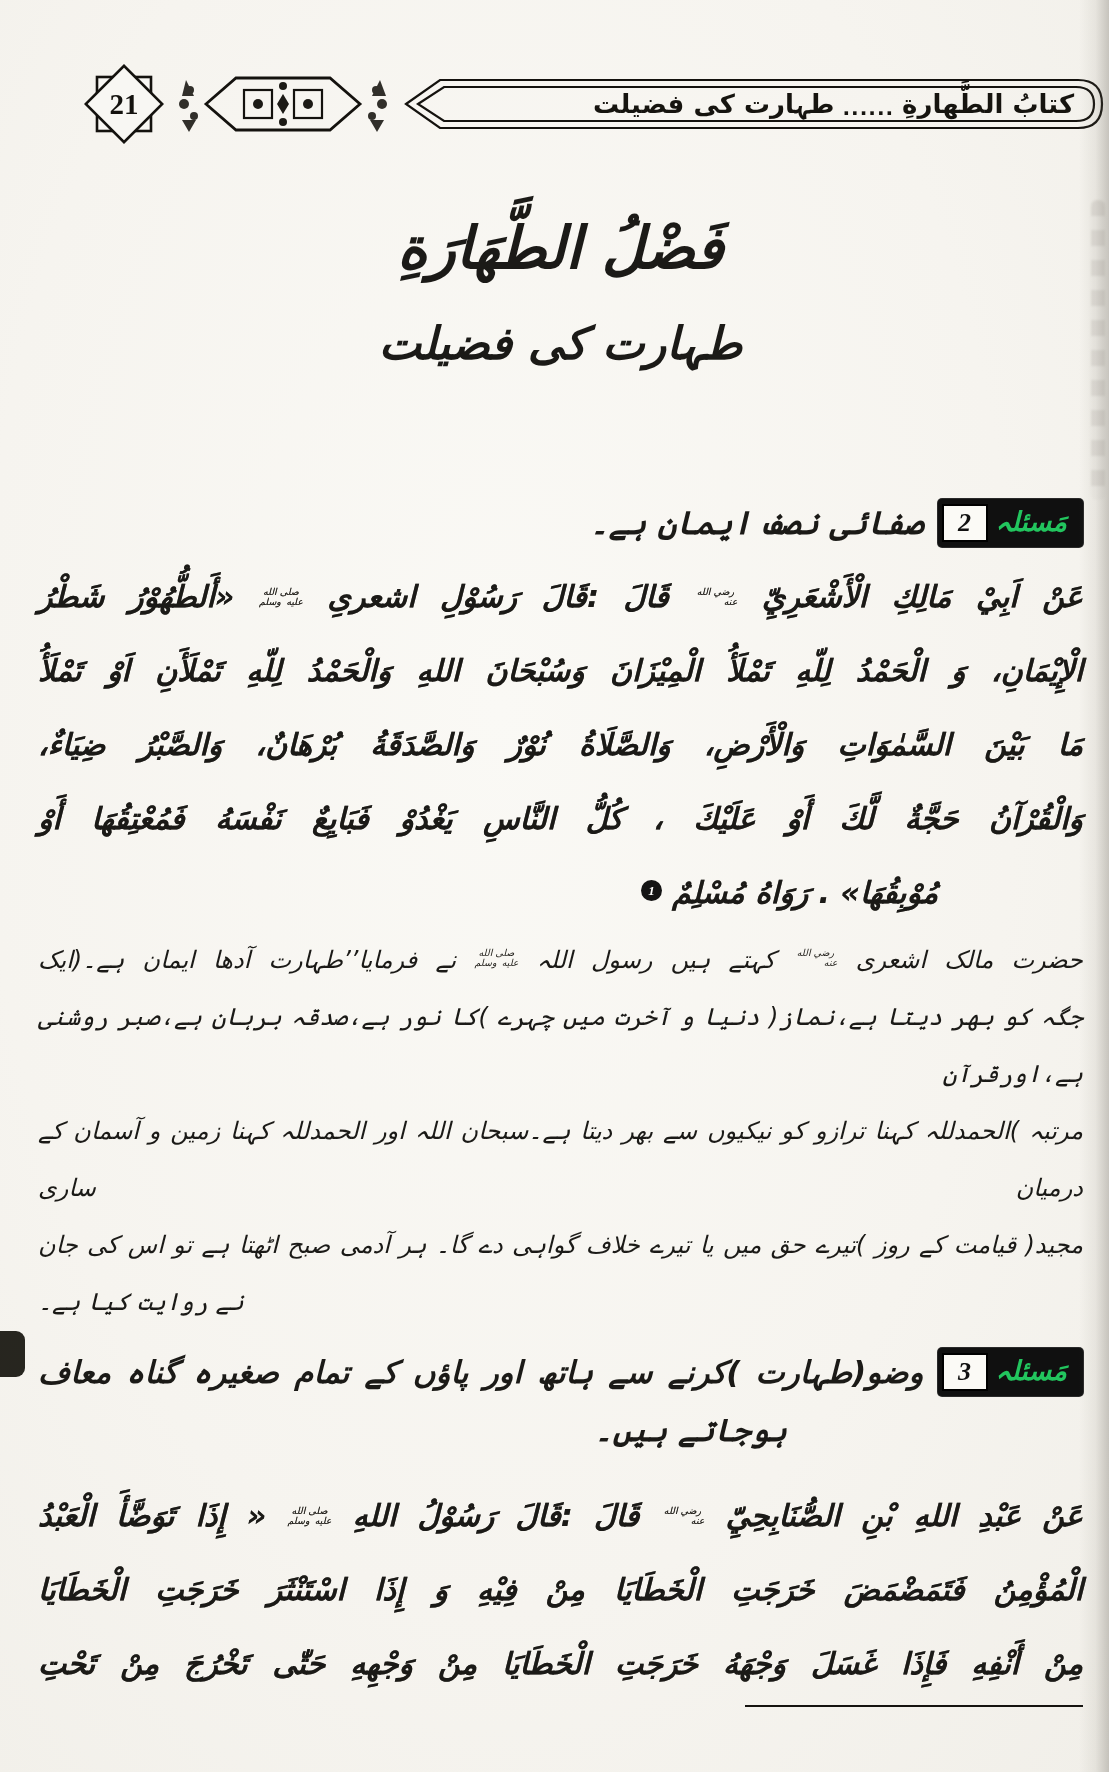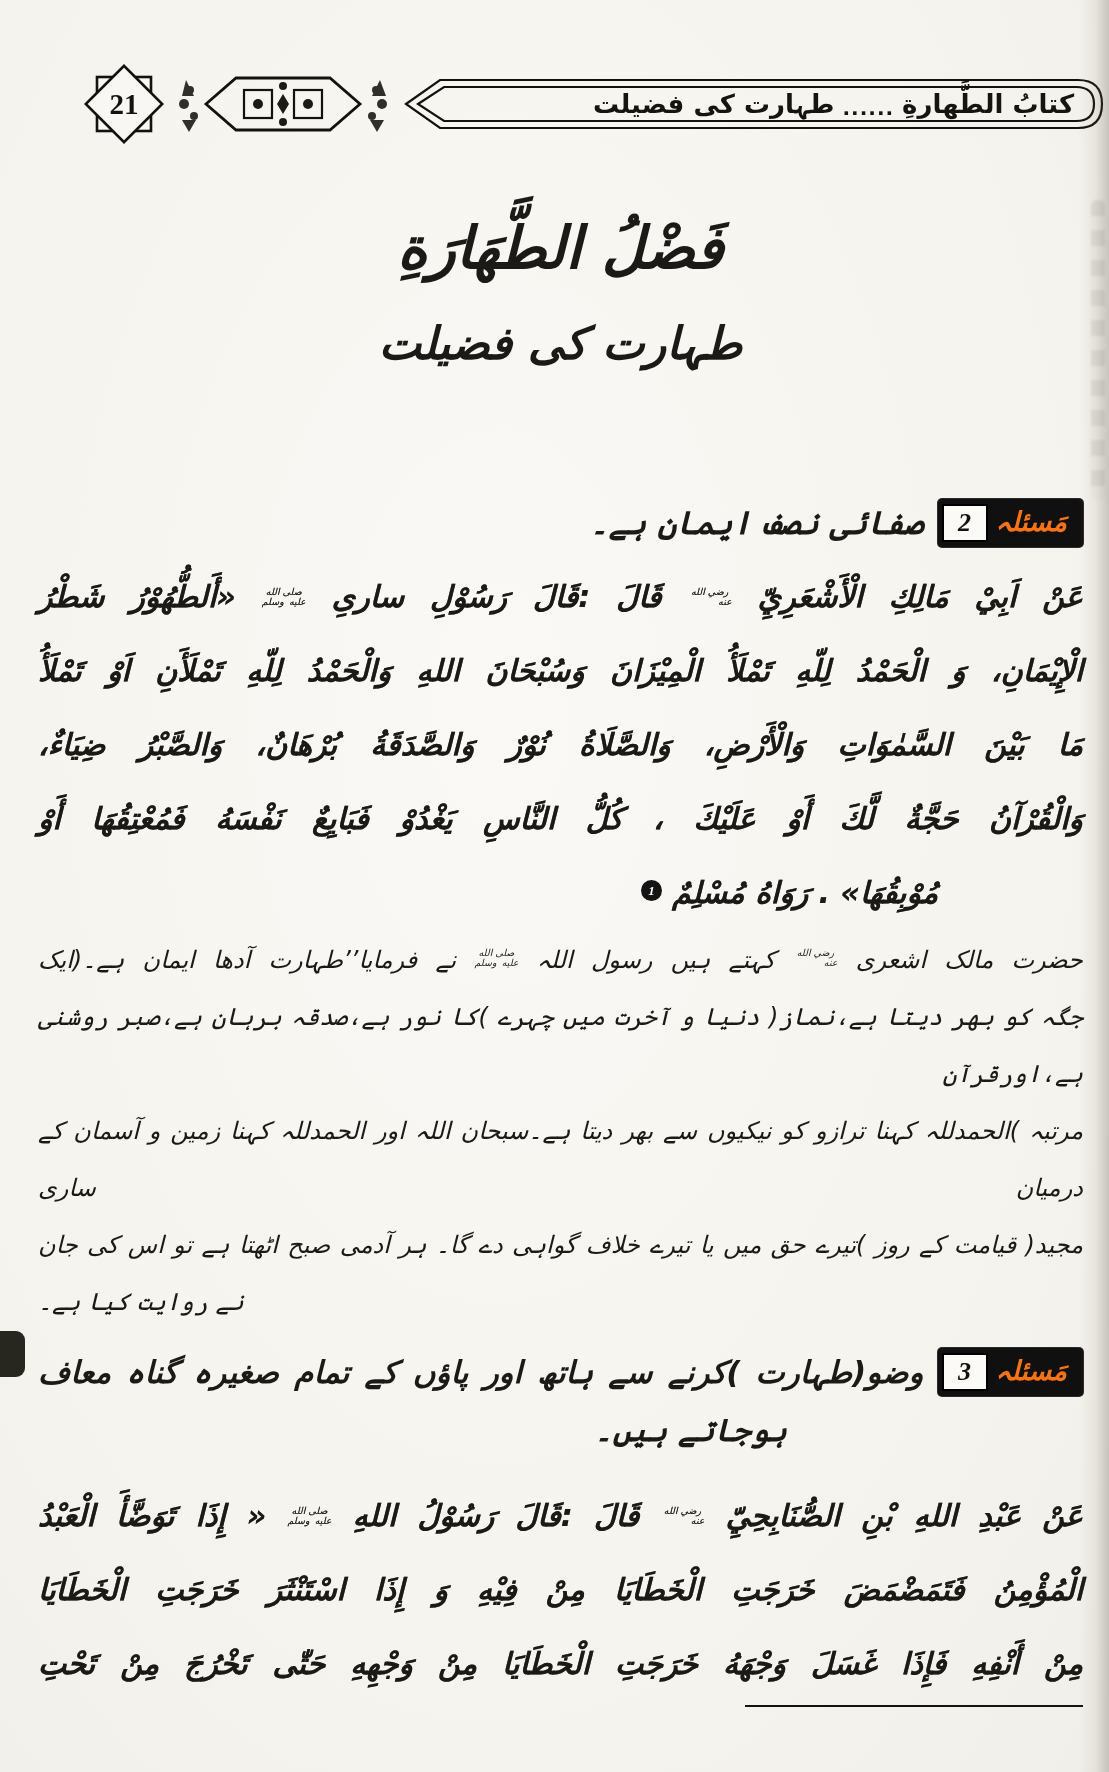--- a/index.html
+++ b/index.html
@@ -67,21 +67,21 @@
     direction:ltr;flex:0 0 auto;display:flex;align-items:center;
     background:#101010;border-radius:4px;padding:4px;height:48px;box-sizing:border-box;
     box-shadow:0 0 0 1px #2a2a2a;
   }
   .badge-num{
     display:flex;align-items:center;justify-content:center;
     width:46px;height:38px;background:#fbfaf6;color:#111;
     font-family:"Liberation Serif",serif;font-weight:bold;font-size:26px;
     border:2px solid #000;box-sizing:border-box;
   }
-  .badge-label{color:#f97316;font-size:27px;font-weight:bold;padding:0 12px 4px 8px;}
+  .badge-label{color:#22c55e;font-size:27px;font-weight:bold;padding:0 12px 4px 8px;}
   .masala-heading{font-size:32px;font-weight:bold;line-height:54px;}
   .m3row .masala-heading{flex:1;text-align:justify;text-align-last:justify;font-size:31px;}
   .cont-line{
     font-size:31px;font-weight:bold;line-height:62px;text-align:right;padding-right:296px;
   }
 
   
   .hadith{margin-top:10px;}
   .h2block{margin-top:18px;}
   .aline{
@@ -193,21 +193,21 @@
         <span class="badge-num">2</span>
         <span class="badge-label">مَسئلہ</span>
       </div>
       <div class="masala-heading">صفائی نصف ایمان ہے۔</div>
     </div>
 
     <div class="hadith">
       <div class="aline just">
         <span>عَنْ اَبِيْ مَالِكِ الْأَشْعَرِيِّ</span>
         <span class="hon">رضي الله عنه</span>
-        <span>قَالَ :قَالَ رَسُوْلِ ساریِ</span>
+        <span>قَالَ :قَالَ رَسُوْلِ اشعریِ</span>
         <span class="hon">صلى الله عليه وسلم</span>
         <span>«أَلطُّهُوْرُ شَطْرُ</span>
       </div>
       <div class="aline just">الْإِيْمَانِ، وَ الْحَمْدُ لِلّهِ تَمْلَأُ الْمِيْزَانَ وَسُبْحَانَ اللهِ وَالْحَمْدُ لِلّهِ تَمْلَأَنِ اَوْ تَمْلَأُ</div>
       <div class="aline just">مَا بَيْنَ السَّمٰوَاتِ وَالْأَرْضِ، وَالصَّلَاةُ نُوْرٌ وَالصَّدَقَةُ بُرْهَانٌ، وَالصَّبْرُ ضِيَاءٌ،</div>
       <div class="aline just">وَالْقُرْآنُ حَجَّةٌ لَّكَ أَوْ عَلَيْكَ ، كُلُّ النَّاسِ يَغْدُوْ فَبَايِعٌ نَفْسَهُ فَمُعْتِقُهَا أَوْ</div>
       <div class="aline end-line">
         <span>مُوْبِقُهَا» . رَوَاهُ مُسْلِمٌ</span><span class="fn-circle">1</span>
       </div>
     </div>

